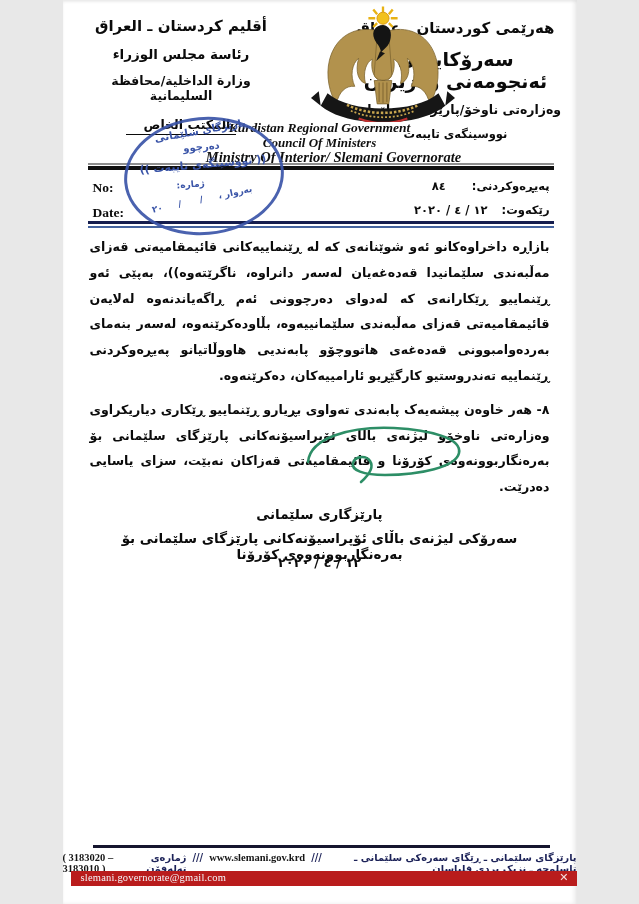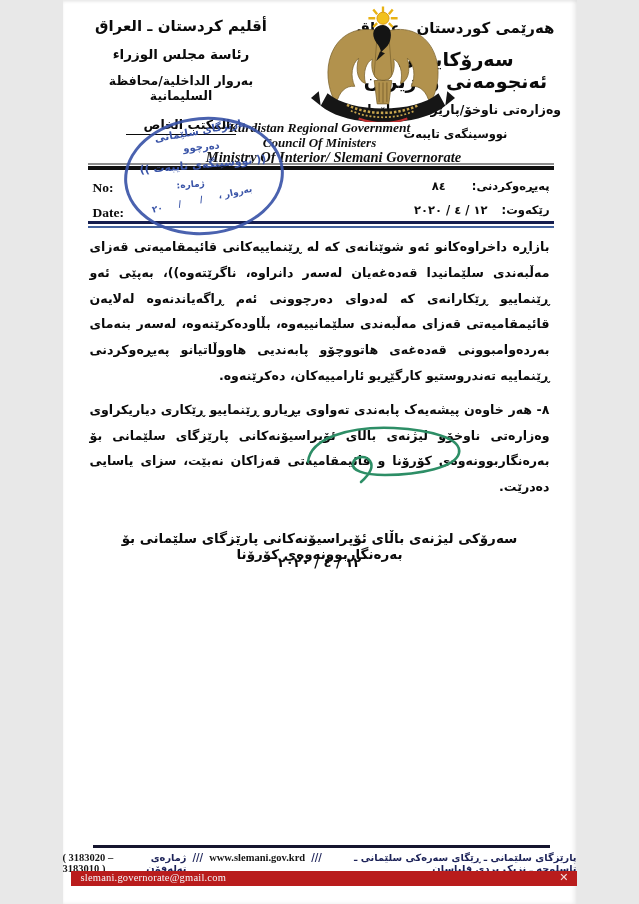--- a/index.html
+++ b/index.html
@@ -62,21 +62,21 @@
   .f-logo{position:absolute;right:8px;top:0;font-size:11px;color:#ffffff;opacity:.85;font-weight:bold;font-family:"DejaVu Sans",sans-serif;}
 </style>
 </head>
 <body>
 
 <div class="page">
 
   <div class="hdr-left">
     <div class="l0">أقليم كردستان ـ العراق</div>
     <div class="l1">رئاسة مجلس الوزراء</div>
-    <div class="l2">بەروار الداخلية/محافظة السليمانية</div>
+    <div class="l2">وزارة الداخلية/محافظة السليمانية</div>
     <div><span class="l3">المكتب الخاص</span></div>
   </div>
 
   <div class="hdr-right">
     <div class="l0">هەرێمی کوردستان ـ عیراق</div>
     <div class="l1">سەرۆکایەتی ئەنجومەنی وەزیران</div>
     <div class="l2">وەزارەتی ناوخۆ/پارێزگای سلێمانی</div>
     <div class="l3">نووسینگەی تایبەت</div>
   </div>
 
@@ -144,20 +144,21 @@
   <div class="body-text">
     <div class="p1">بازاڕە داخراوەکانو ئەو شوێنانەی کە لە ڕێنماییەکانی قائیمقامیەتی قەزای مەڵبەندی سلێمانیدا قەدەغەیان لەسەر دانراوە، ناگرێتەوە))، بەپێی ئەو ڕێنماییو ڕێکارانەی کە لەدوای دەرچوونی ئەم ڕاگەیاندنەوە لەلایەن قائیمقامیەتی قەزای مەڵبەندی سلێمانییەوە، بڵاودەکرێنەوە، لەسەر بنەمای بەردەوامبوونی قەدەغەی هاتووچۆو پابەندیی هاووڵاتیانو پەیڕەوکردنی ڕێنماییە تەندروستیو کارگێڕیو ئارامییەکان، دەکرێنەوە.</div>
     <div class="p2">٨- هەر خاوەن پیشەیەک پابەندی تەواوی بڕیارو ڕێنماییو ڕێکاری دیاریکراوی وەزارەتی ناوخۆو لیژنەی باڵای ئۆپراسیۆنەکانی پارێزگای سلێمانی بۆ بەرەنگاربوونەوەی کۆرۆنا و قائیمقامیەتی قەزاکان نەبێت، سزای یاسایی دەدرێت.</div>
   </div>
 
   <div class="sig-scribble">
     <svg viewBox="0 0 168 64" width="168" height="64" aria-hidden="true">
       <path d="M8,40 C10,16 50,4 94,6 C130,8 162,16 159,31 C156,45 120,53 85,53 C63,53 51,48 53,41 C55,34 66,33 70,39 C74,45 70,52 61,60" fill="none" stroke="#2d8e66" stroke-width="2.6" stroke-linecap="round"></path>
     </svg>
   </div>
+  <div class="sig-title1">پارێزگاری سلێمانی</div>
   <div class="sig-title2">سەرۆکی لیژنەی باڵای ئۆپراسیۆنەکانی پارێزگای سلێمانی بۆ بەرەنگاربوونەوەی کۆرۆنا</div>
   <div class="sig-date">١٢ / ٤ / ٢٠٢٠</div>
 
   <div class="f-line"></div>
   <div class="f-addr">
     <span>پارێزگای سلێمانی ـ ڕێگای سەرەکی سلێمانی ـ تاسلوجە ـ نزیک پردی قلیاسان</span>
     <span>///</span>
     <span class="ltr">www.slemani.gov.krd</span>
     <span>///</span>
     <span>ژمارەی تەلەفۆن</span>

